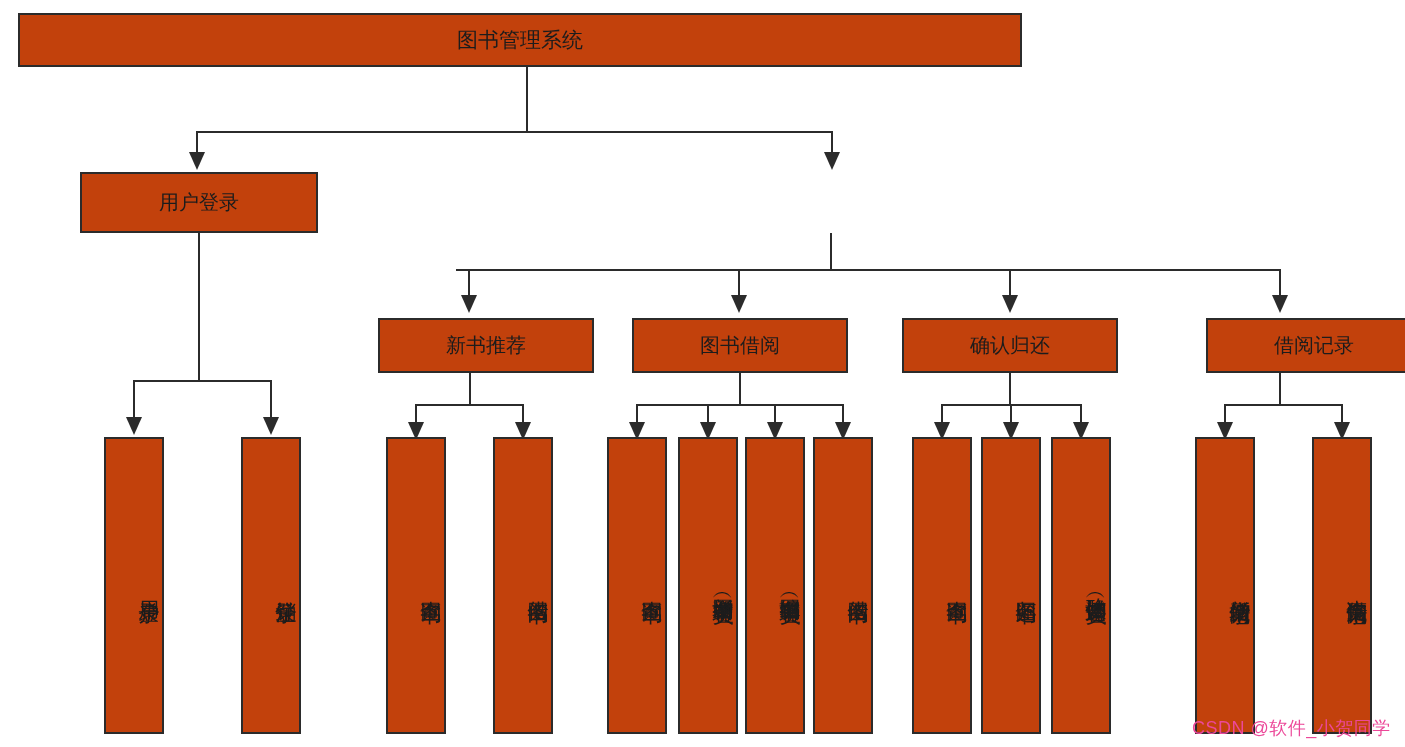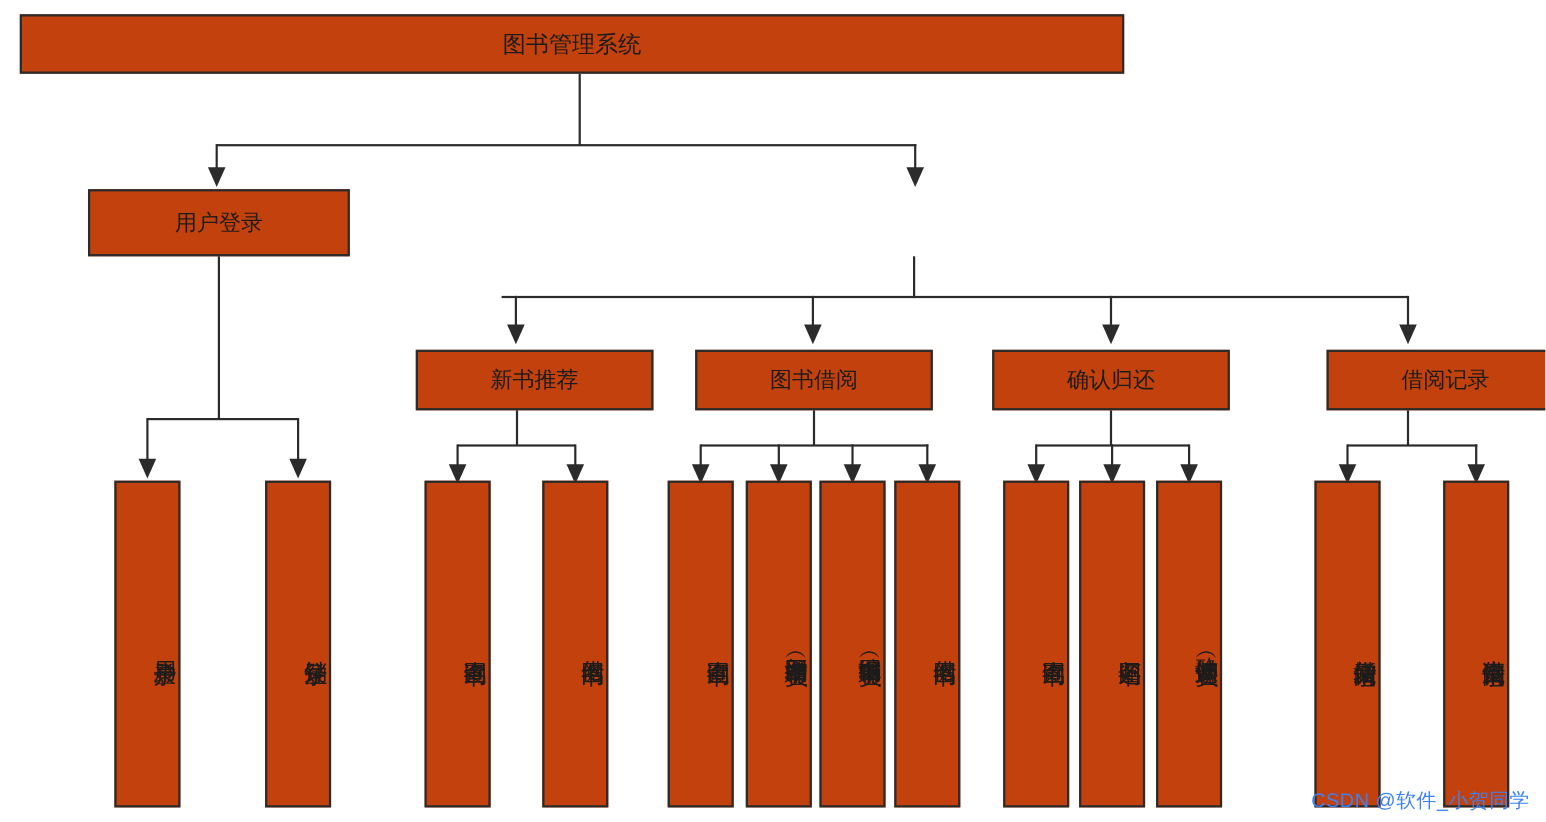--- a/index.html
+++ b/index.html
@@ -61,21 +61,21 @@
   .arrow {
     position: absolute;
     width: 0;
     height: 0;
     border-left: 8px solid transparent;
     border-right: 8px solid transparent;
     border-top: 18px solid #2b2b2b;
   }
   .watermark {
     position: absolute;
-    color: #3b82f6;
+    color: #ec4899;
     font-size: 18px;
     letter-spacing: 0.5px;
     white-space: nowrap;
     user-select: none;
   }
 </style>
 </head>
 <body>
 
 <div id="canvas">

